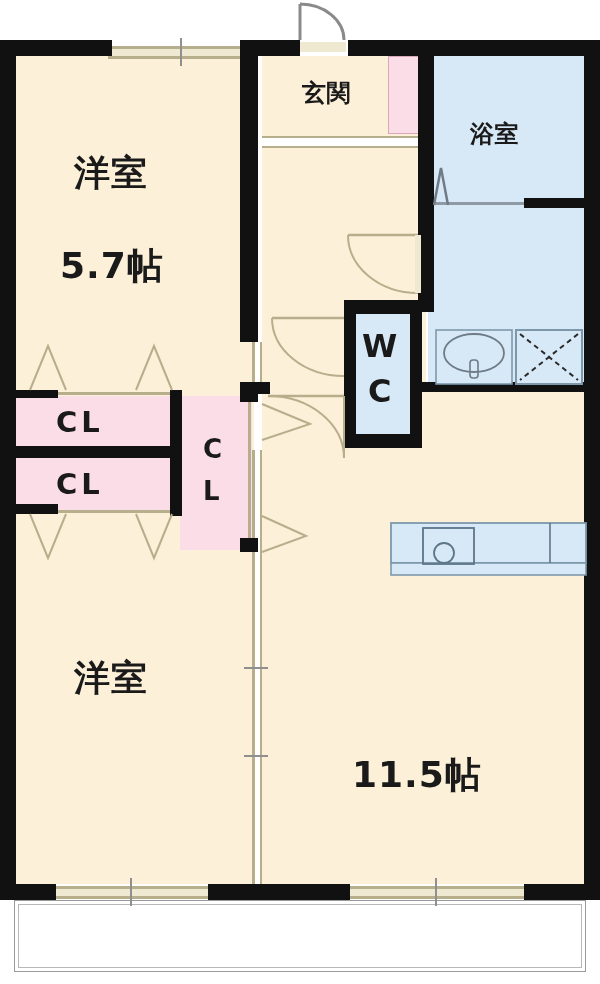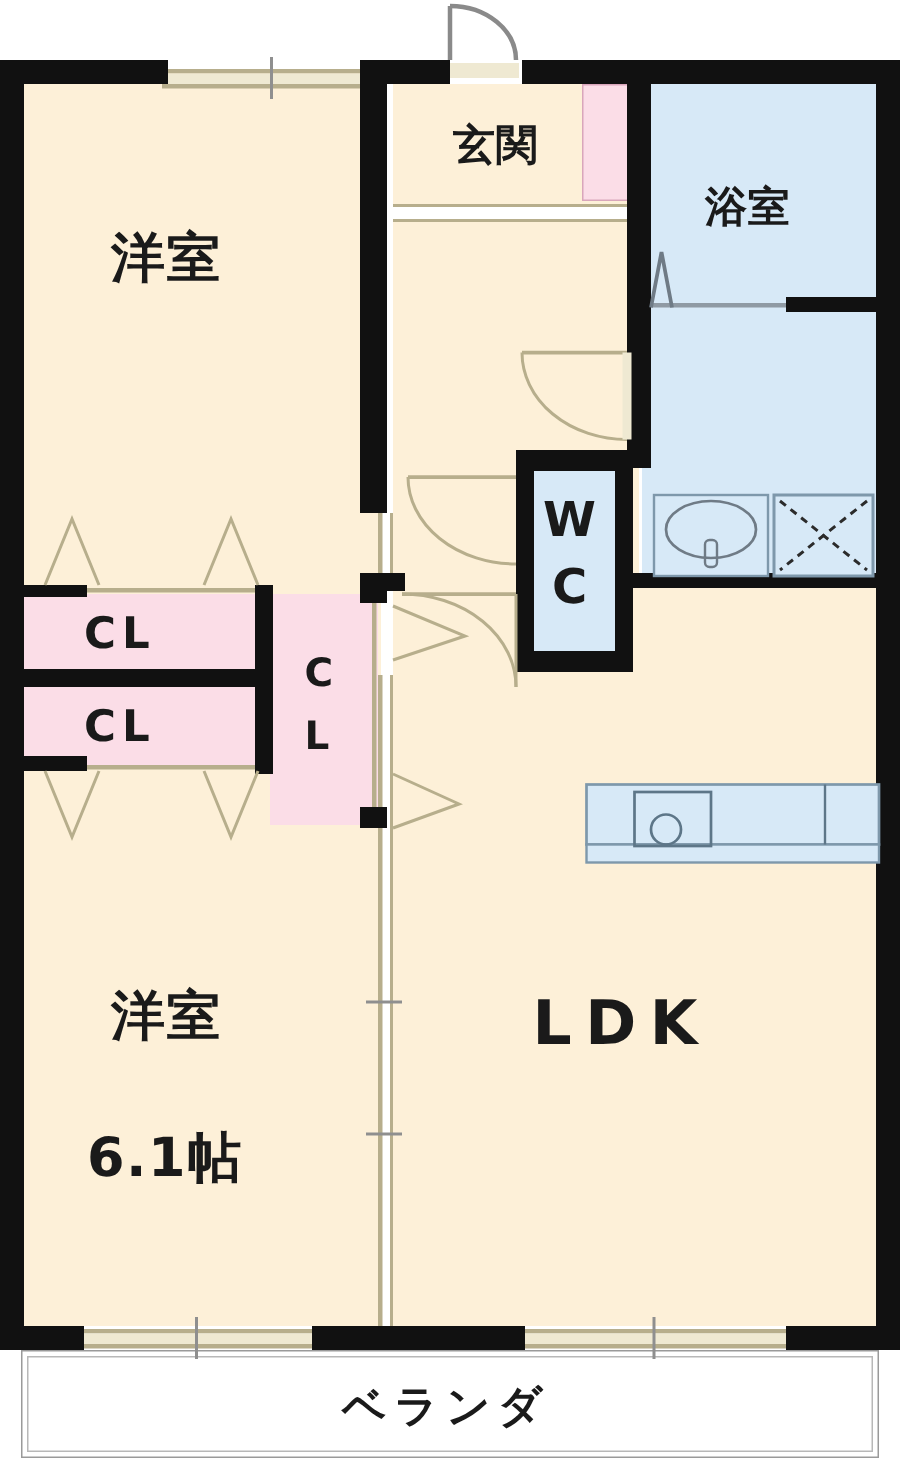--- a/index.html
+++ b/index.html
@@ -25,21 +25,21 @@
   
   .lbl{
     position:absolute;
     color:#1a1a1a;
     font-weight:bold;
     white-space:nowrap;
     letter-spacing:0.02em;
     line-height:1;
   }
   .lbl-jp{font-family:"DejaVu Sans","Liberation Sans",sans-serif;}
-  .med{font-size:28px;}
+  .med{font-size:24px;font-family:Liberation Mono, monospace;}
   .cl{font-size:29px;letter-spacing:4px;}
   .ldk{font-size:41px;letter-spacing:9px;}
   .tatami{font-size:36px;letter-spacing:1px;}
   .veranda{font-size:29px;letter-spacing:5px;}
   svg.ov{position:absolute;left:0;top:0;width:600px;height:984px;overflow:visible;}
 </style>
 </head>
 <body>
 
 <div id="plan">
@@ -209,33 +209,32 @@
     <g>
       <line x1="181" y1="38" x2="181" y2="66" stroke="#8f8f8f" stroke-width="2"></line>
       <line x1="131" y1="878" x2="131" y2="906" stroke="#8f8f8f" stroke-width="2"></line>
       <line x1="436" y1="878" x2="436" y2="906" stroke="#8f8f8f" stroke-width="2"></line>
       <line x1="244" y1="756" x2="268" y2="756" stroke="#8f8f8f" stroke-width="2"></line>
       <line x1="244" y1="668" x2="268" y2="668" stroke="#8f8f8f" stroke-width="2"></line>
     </g>
   </svg>
 
   <div class="lbl lbl-jp tatami" style="left:74px;top:155px;">洋室</div>
+  <div class="lbl tatami" style="left:60px;top:248px;">5.7帖</div>
 
   <div class="lbl lbl-jp tatami" style="left:74px;top:660px;">洋室</div>
-  <div class="lbl tatami" style="left:58px;top:755px;">6.1帖</div>
-
-  <div class="lbl ldk" style="left:355px;top:662px;">LDK</div>
+
+  <div class="lbl tatami" style="left:352px;top:757px;">11.5帖</div>
 
   <div class="lbl lbl-jp med" style="left:302px;top:83px;">玄関</div>
 
   <div class="lbl lbl-jp med" style="left:470px;top:124px;">浴室</div>
 
   <div class="lbl" style="left:362px;top:330px;font-size:32px;">W</div>
   <div class="lbl" style="left:368px;top:375px;font-size:32px;">C</div>
 
   <div class="lbl cl" style="left:56px;top:408px;">CL</div>
   <div class="lbl cl" style="left:56px;top:470px;">CL</div>
   <div class="lbl" style="left:203px;top:436px;font-size:26px;">C</div>
   <div class="lbl" style="left:203px;top:478px;font-size:26px;">L</div>
 
-  <div class="lbl lbl-jp veranda" style="left:228px;top:923px;">ベランダ</div>
 
 </div>
 
 </body></html>

